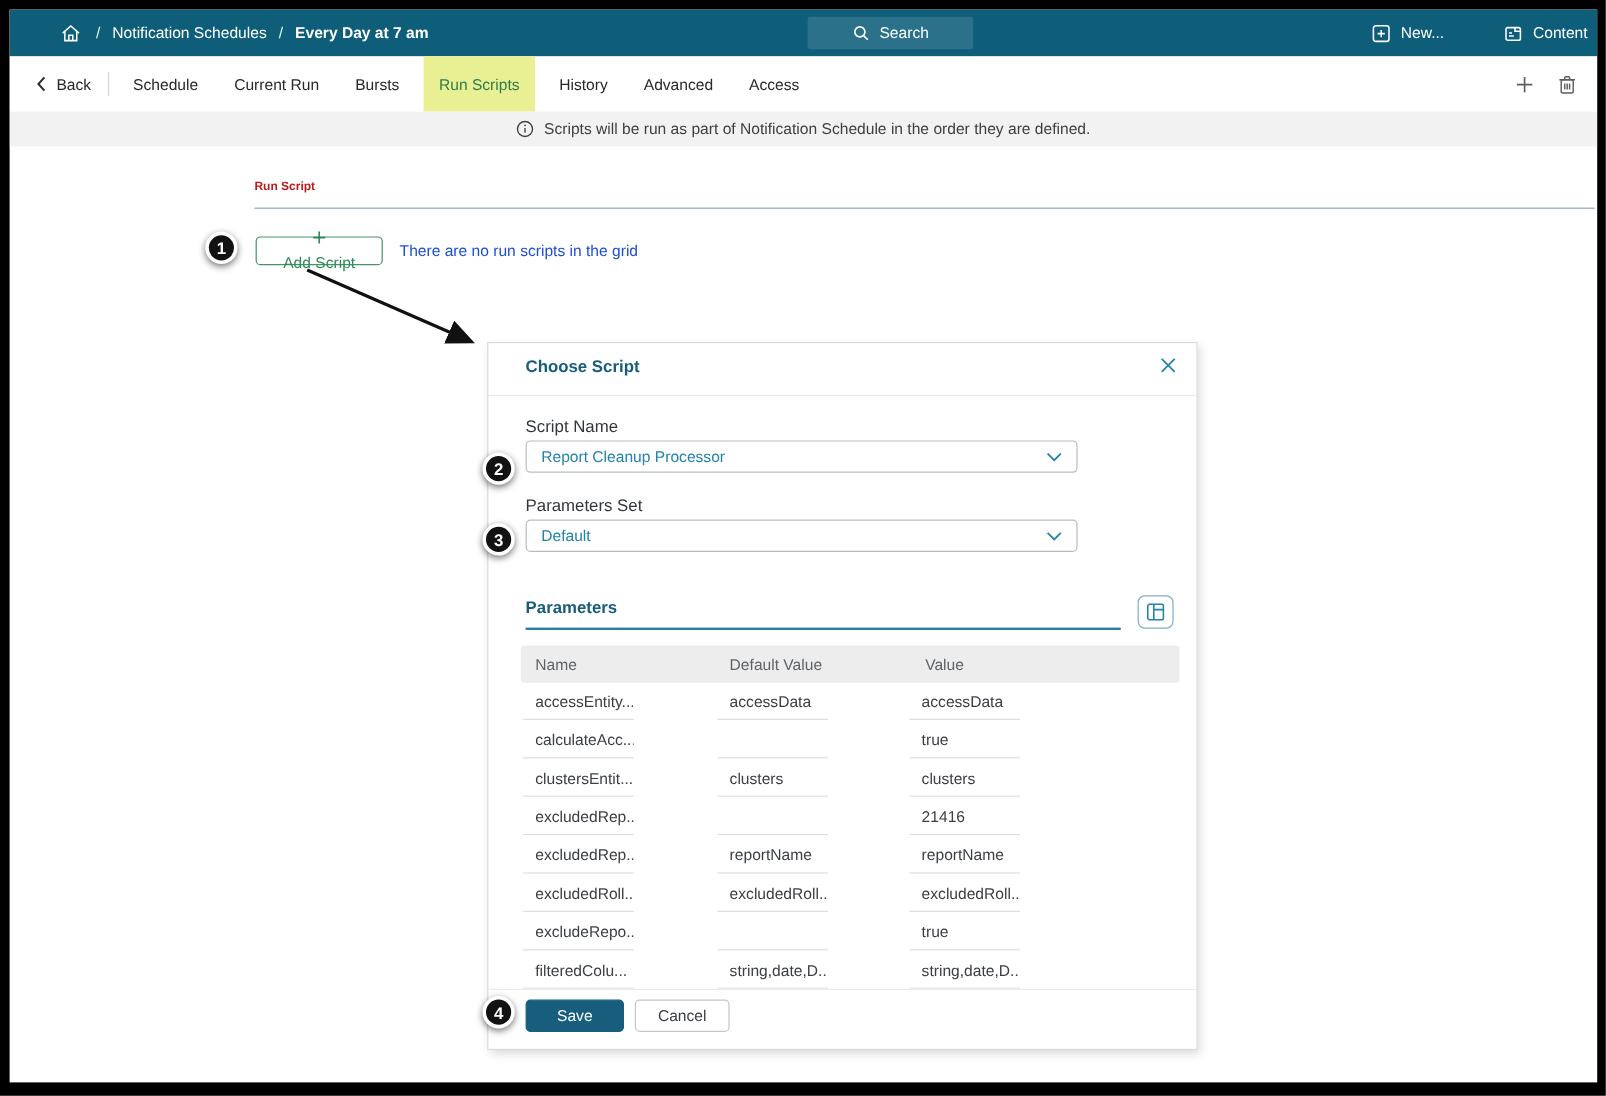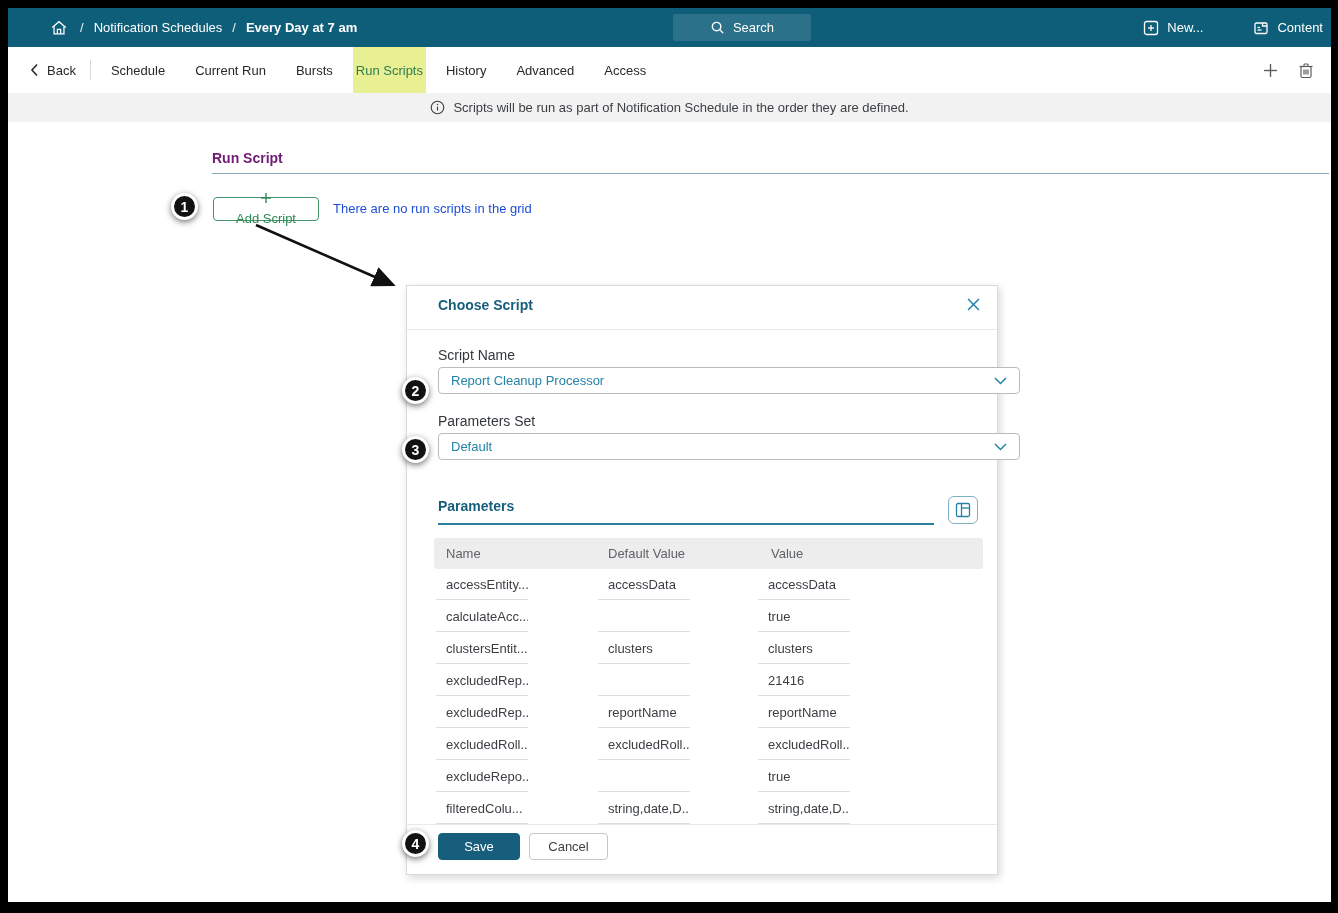--- a/index.html
+++ b/index.html
@@ -14,49 +14,49 @@
   .crumb-current { font-weight:bold; }
   .searchbox { position:absolute; left:665px; top:6px; width:138px; height:27px; background:#2b7189; border-radius:2px; display:flex; align-items:center; justify-content:center; gap:8px; font-size:13px; color:#fff; cursor:pointer; }
   .hdr-actions { position:absolute; right:5px; top:0; height:39px; display:flex; align-items:center; gap:22px; padding-right:3px; }
   .hdr-btn { display:flex; align-items:center; gap:8px; font-size:13px; cursor:pointer;padding-left:28px; }
 
   
   .tabbar { position:absolute; left:0; top:39px; width:100%; height:46px; background:#fff; display:flex; align-items:stretch; font-size:13px; color:#26282b; }
   .back { display:flex; align-items:center; gap:8px; padding:0 14px 0 22px; cursor:pointer; }
   .tab-sep { width:1px; height:20px; background:#d4d6d8; align-self:center; }
   .tab { display:flex; align-items:center; padding:16px 10px; margin-left:10px; cursor:pointer; white-space:nowrap; }
-  .tab.active { background:#e9ef93; color:#2e7d4e; padding:0 3px; }
+  .tab.active { background:#e9ef93; color:#2e7d4e; padding:0 13px; }
   .tab-actions { margin-left:auto; display:flex; align-items:center; gap:14px; padding-right:14px; }
   .icon-btn { display:flex; align-items:center; justify-content:center; width:22px; height:22px; cursor:pointer; }
 
   
   .banner { position:absolute; left:0; top:85px; width:100%; height:29px; background:#f2f2f2; display:flex; align-items:center; justify-content:center; gap:8px; font-size:13px; color:#3c3f43; }
 
   
-  .section-title { position:absolute; left:204px; top:142px; font-size:14px; font-weight:bold; color:#701a75; }
+  .section-title { position:absolute; left:204px; top:142px; font-size:10px; font-weight:bold; color:#b91c1c; }
   .section-underline { position:absolute; left:204px; right:2px; top:165px; height:1px; background:#8aa8b8; }
   .add-btn { position:absolute; left:205px; top:189px; width:106px; height:24px; border:1px solid #44936a; border-radius:4px; background:#fff; color:#2f8a57; font-size:13px; display:flex; align-items:center; justify-content:center; gap:7px; cursor:pointer;flex-direction:column; }
   .empty-text { position:absolute; left:325px; top:189px; height:24px; line-height:24px; font-size:13px; color:#1d4ed8; }
 
   
   .num-badge { position:absolute; width:27px; height:27px; background:#121212; color:#fff; border:3px solid #fff; border-radius:50%; box-shadow:0 2px 6px rgba(0,0,0,.55); display:flex; align-items:center; justify-content:center; font-size:14px; font-weight:bold; z-index:30; }
   #badge-1 { left:163px; top:185px; }
   #badge-2 { left:394px; top:369px; }
   #badge-3 { left:394px; top:428px; }
   #badge-4 { left:394px; top:822px; }
   .anno-arrow { position:absolute; left:240px; top:212px; z-index:25; }
 
   
   .modal { position:absolute; left:398px; top:277px; width:592px; height:590px; background:#fff; border:1px solid #d8dadc; box-shadow:2px 3px 8px rgba(0,0,0,.16); z-index:10; }
   .modal-title { position:absolute; left:31px; top:11px; font-size:14px; font-weight:bold; color:#175d7c; }
   .modal-close { position:absolute; right:16px; top:10px; width:16px; height:16px; cursor:pointer; display:flex; align-items:center; justify-content:center; }
   .modal-div1 { position:absolute; left:0; right:0; top:43px; height:1px; background:#eaeaea; }
   .field-label { position:absolute; left:31px; font-size:14px; color:#33373b; }
   #lbl-script { top:61px; } #lbl-params { top:127px; }
-  .select { position:absolute; left:31px; width:582px; height:27px; border:1px solid #b8bcbf; border-radius:4px; display:flex; align-items:center; justify-content:space-between; padding:0 12px; font-size:13px; color:#2383a8; cursor:pointer; background:#fff; }
+  .select { position:absolute; left:31px; width:460px; height:27px; border:1px solid #b8bcbf; border-radius:4px; display:flex; align-items:center; justify-content:space-between; padding:0 12px; font-size:13px; color:#2383a8; cursor:pointer; background:#fff; }
   #sel-script { top:81px; } #sel-params { top:147px; }
 
   .params-title { position:absolute; left:31px; top:212px; font-size:14px; font-weight:bold; color:#175d7c; }
   .params-underline { position:absolute; left:31px; top:237px; width:496px; height:2px; background:#2b7da1; }
   .grid-btn { position:absolute; left:541px; top:210px; width:30px; height:28px; border:1px solid #7fb0c4; border-radius:6px; display:flex; align-items:center; justify-content:center; cursor:pointer; background:#fff; }
 
   .ptable { position:absolute; left:27px; top:252px; width:549px; }
   .ptable-head { position:relative; height:31px; background:#ededed; border-radius:3px; font-size:13px; color:#5f6368; }
   .ptable-head span { position:absolute; top:0; line-height:31px; }
   .hcol-0 { left:12px; } .hcol-1 { left:174px; } .hcol-2 { left:337px; }

